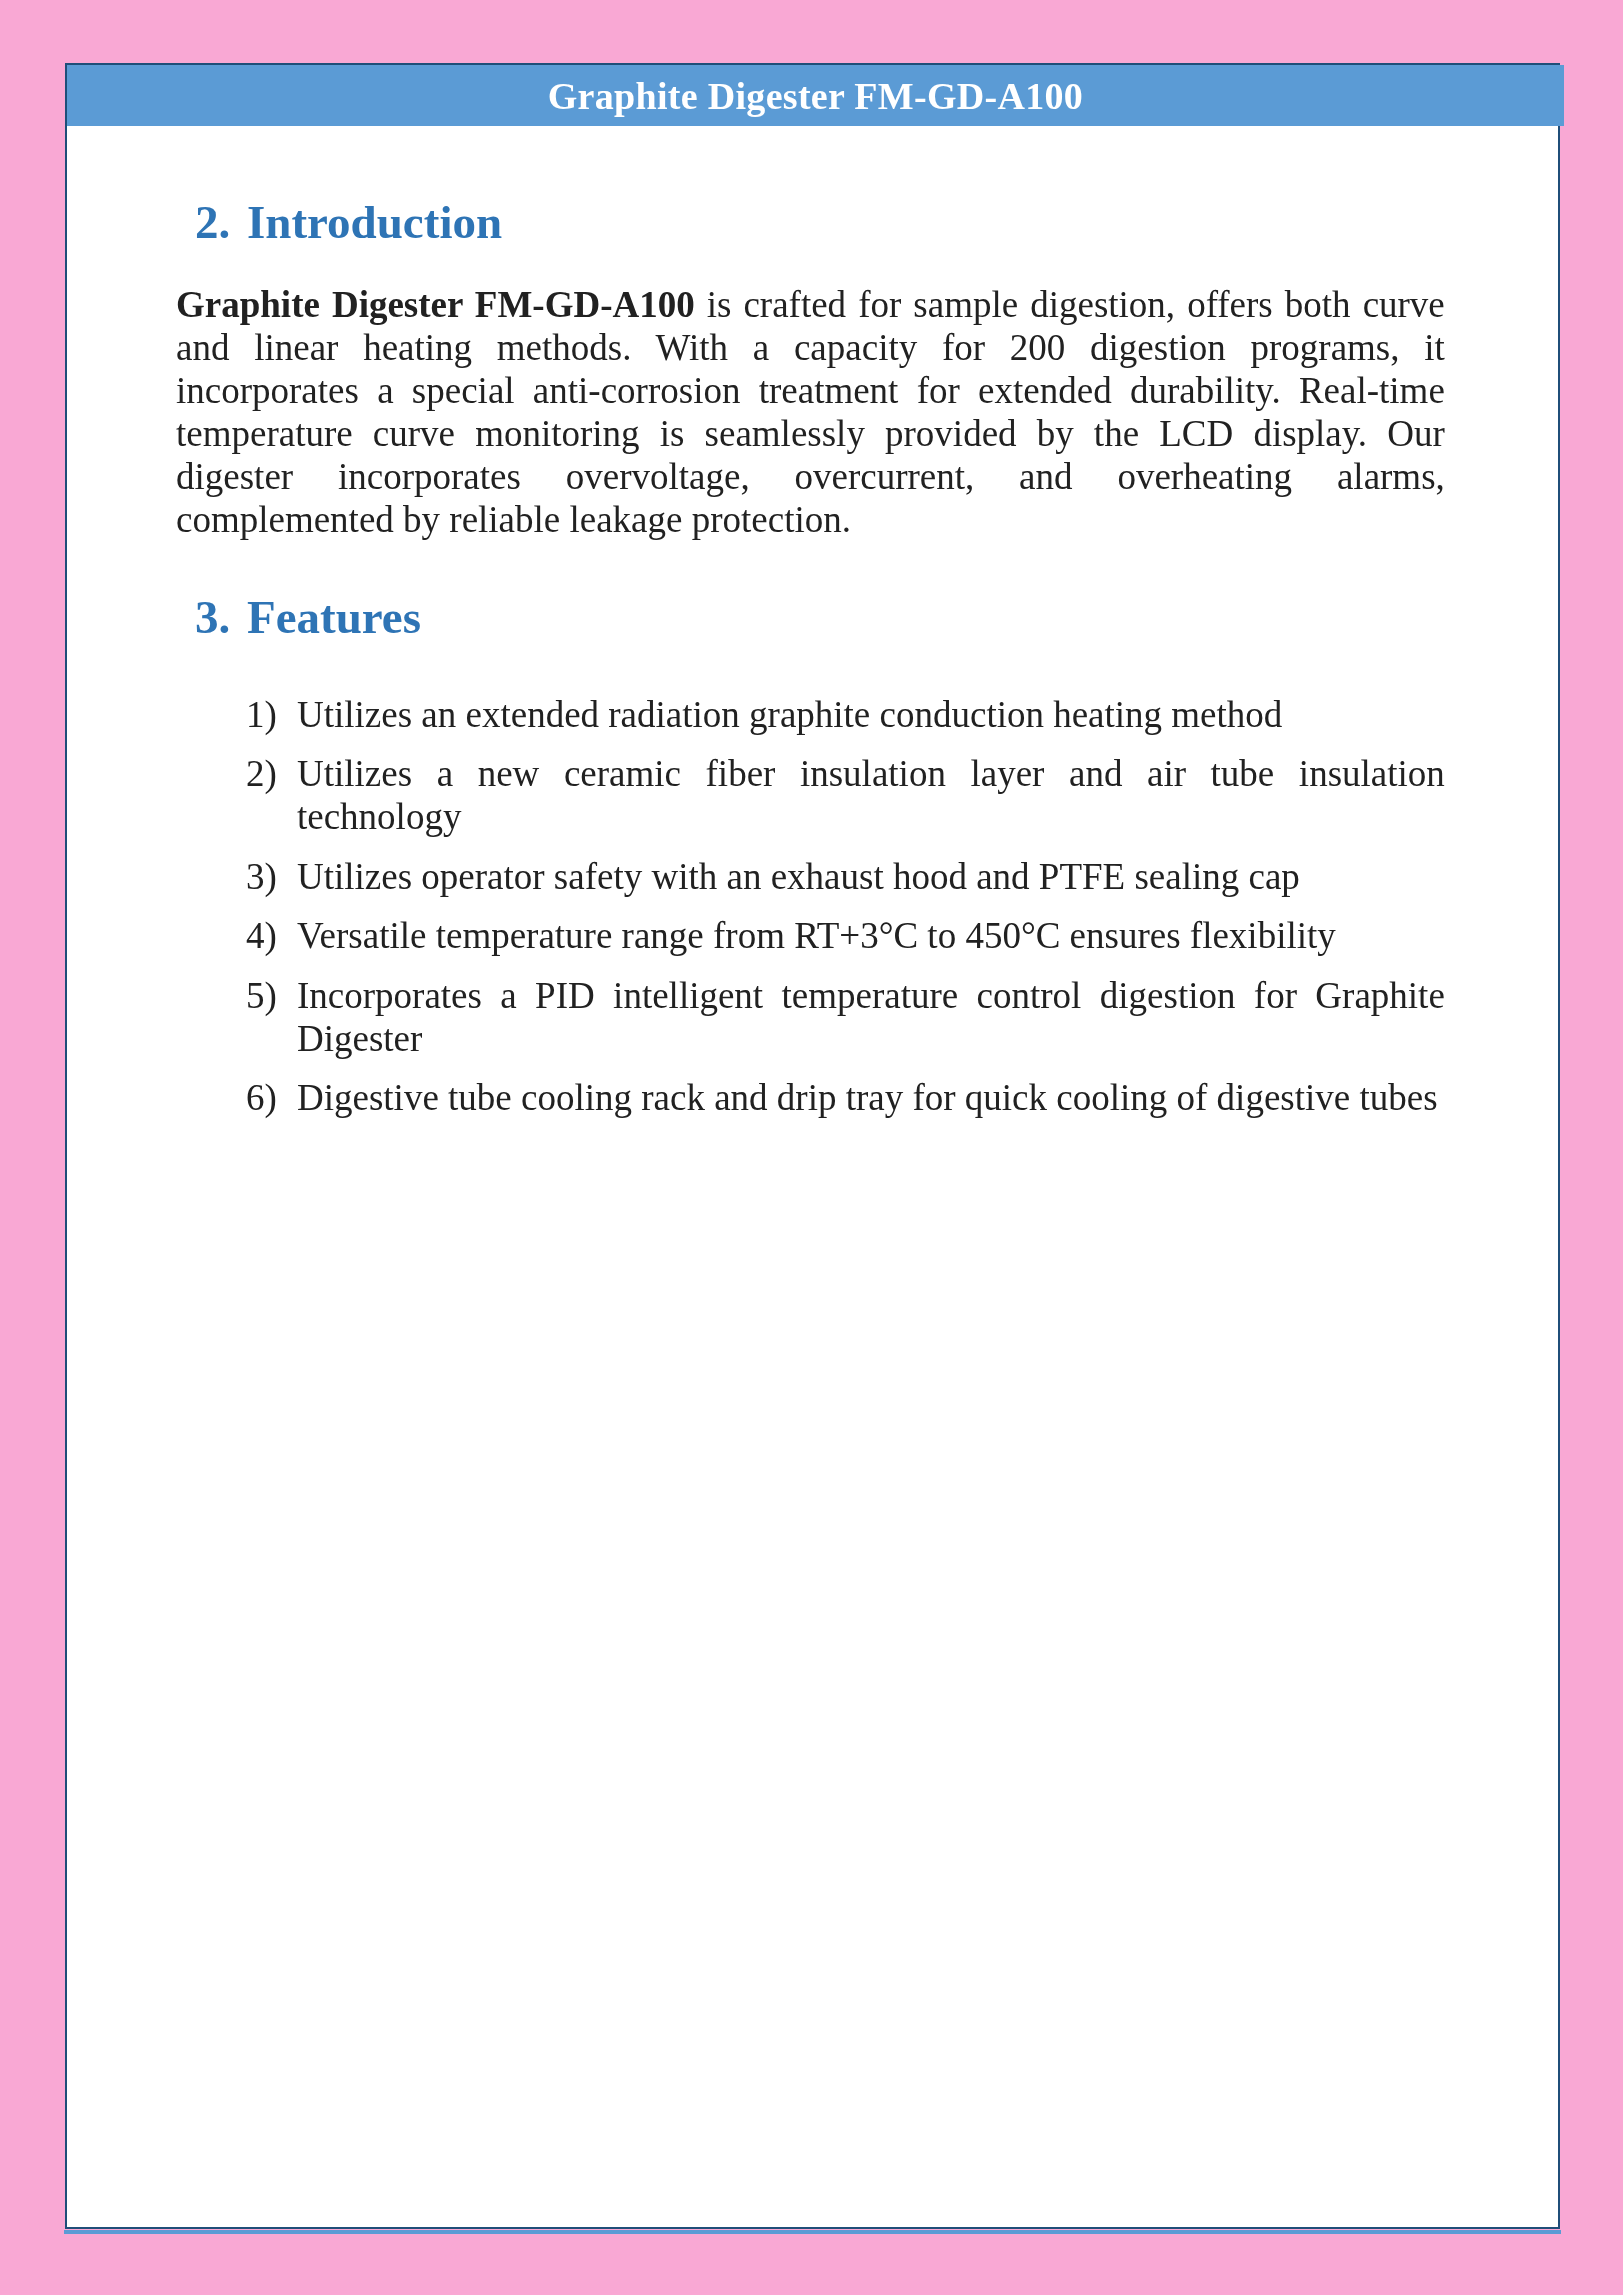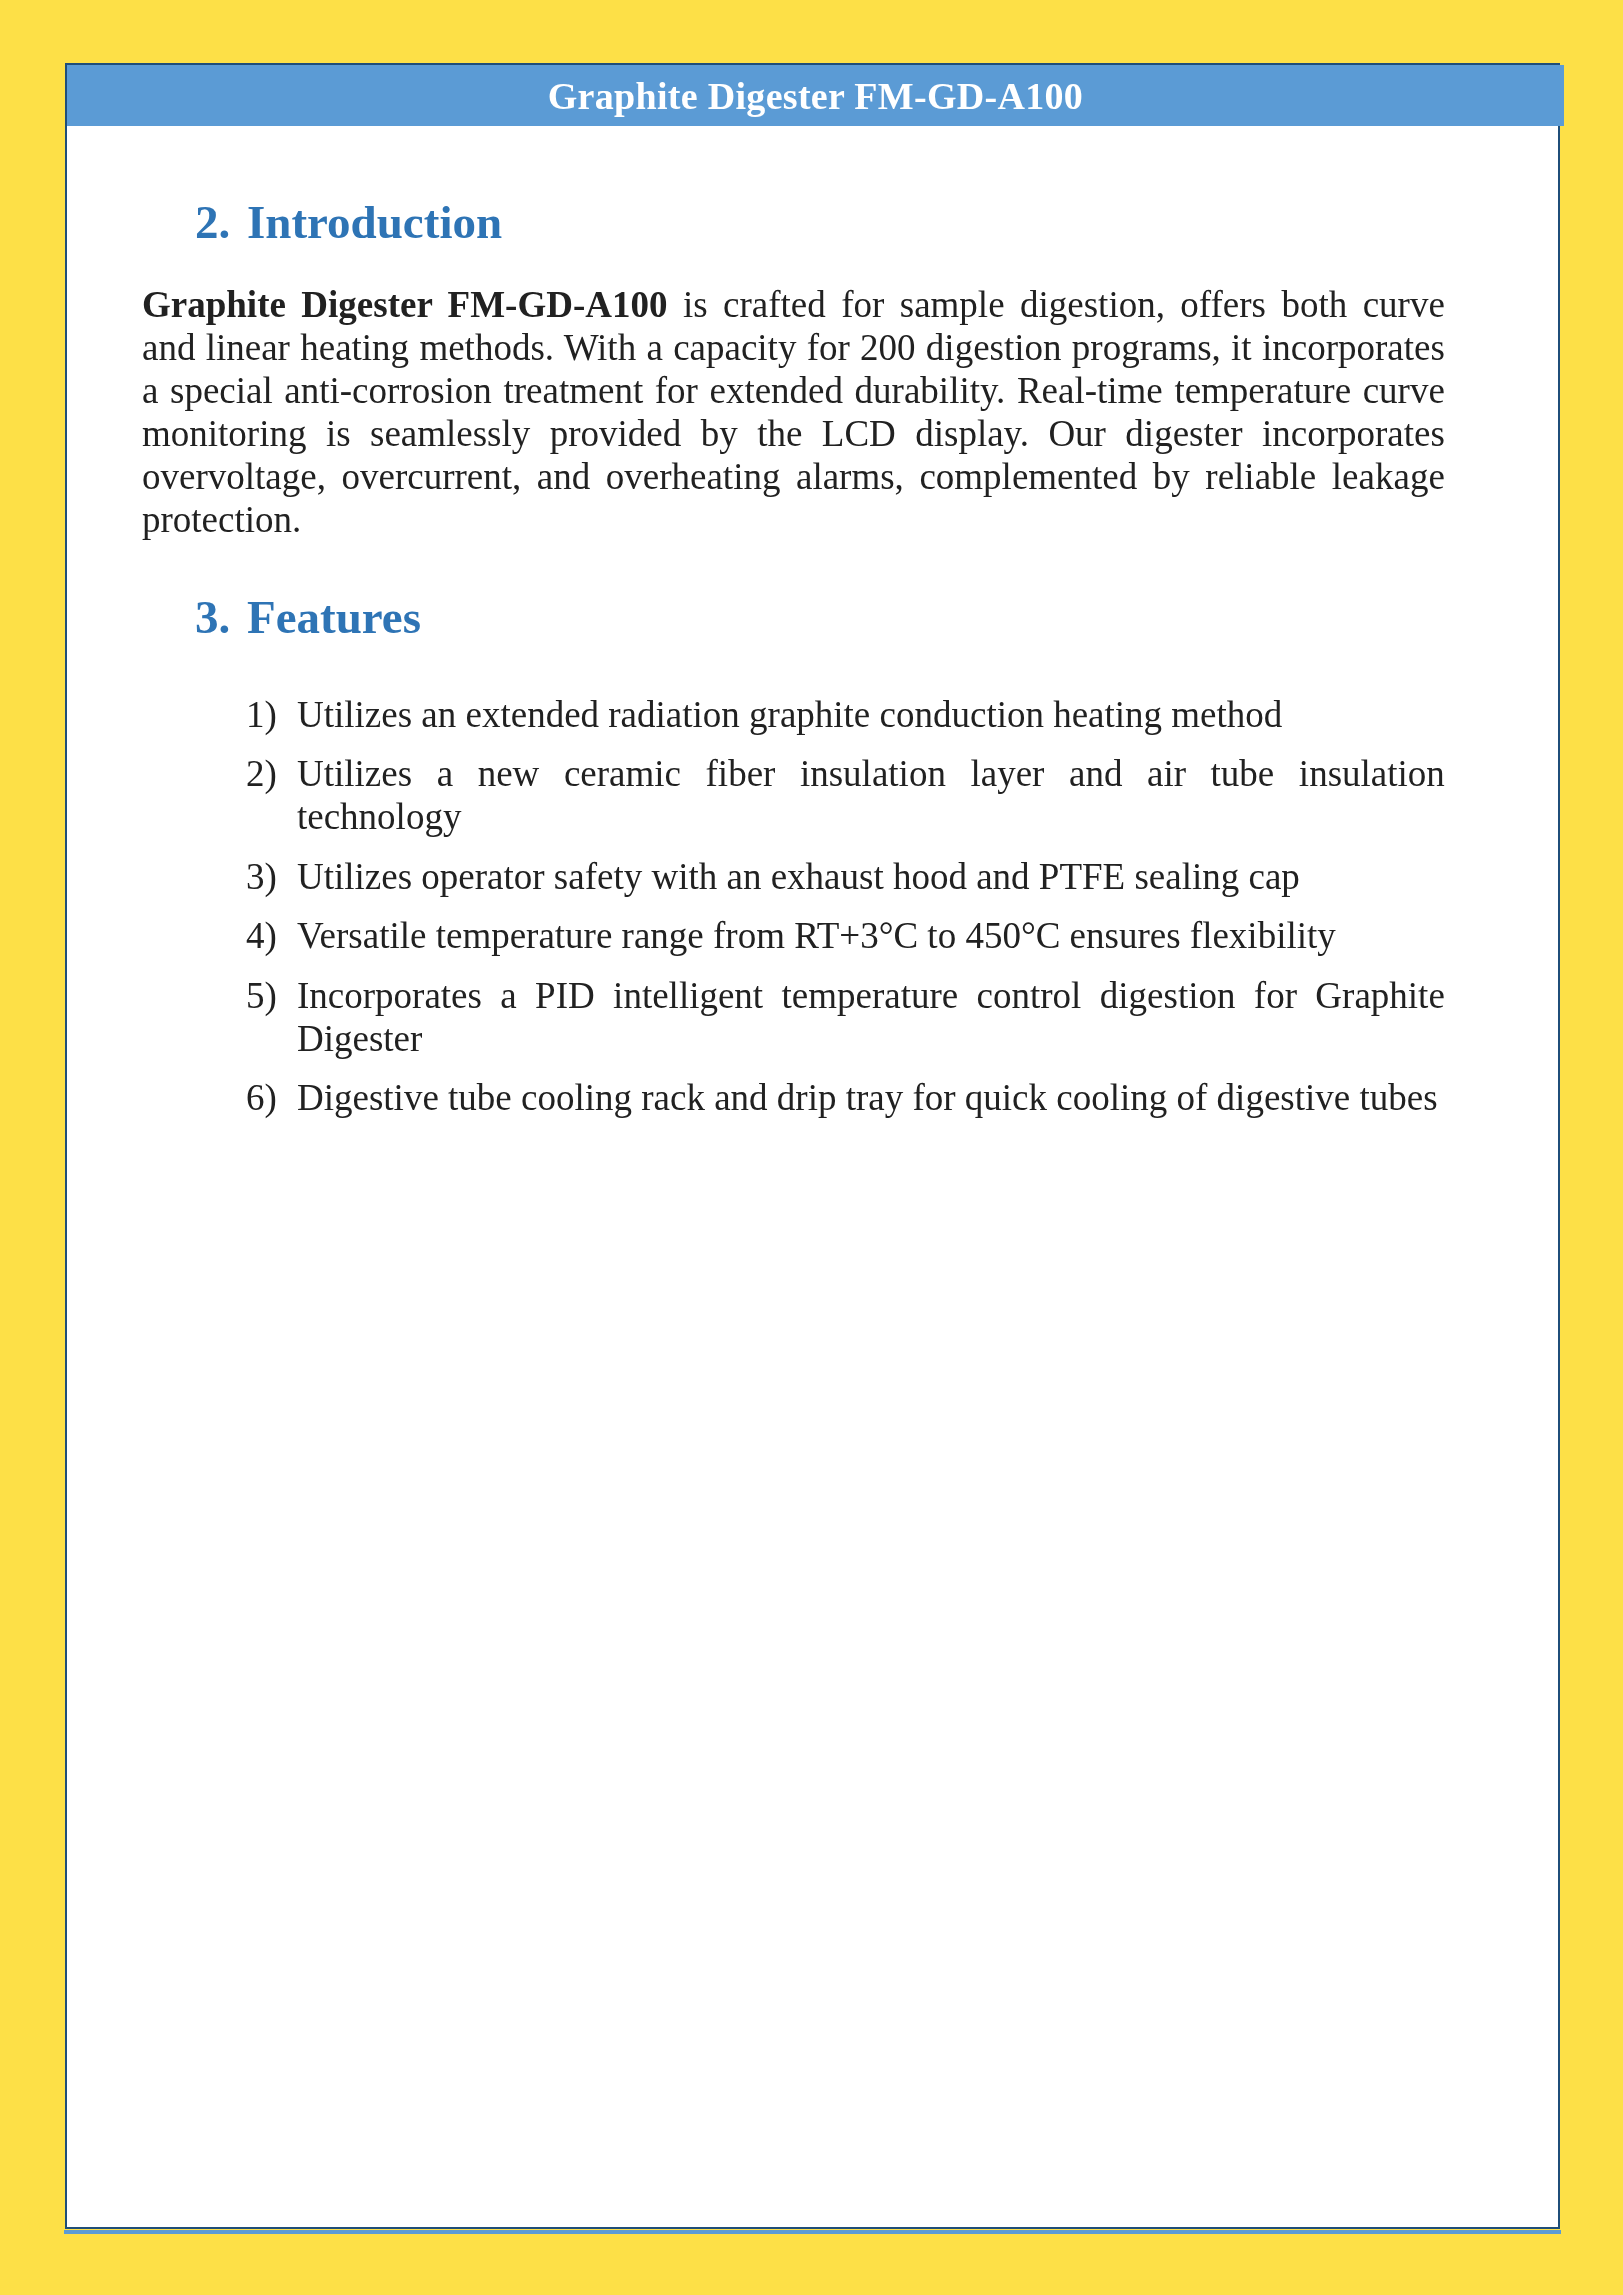--- a/index.html
+++ b/index.html
@@ -12,21 +12,21 @@
     height: 2295px;
     font-family: "Liberation Serif", serif;
     color: #212121;
     position: relative;
   }
   .page {
     position: absolute;
     left: 0; top: 0;
     width: 1623px;
     height: 2295px;
-    background: #fde047;
+    background: #f9a8d4;
     overflow: hidden;
   }
   .frame {
     position: absolute;
     left: 65px;
     top: 63px;
     width: 1495px;
     height: 2166px;
     border: 2.6px solid #1F4E79;
     box-sizing: border-box;
@@ -75,21 +75,21 @@
     font-size: 47px;
     line-height: 1.15;
   }
   .section-heading .heading-num {
     flex: none;
     width: 52px;
   }
   .heading-introduction { margin-top: 69px; }
   .heading-features     { margin-top: 49px;  }
   .intro-para {
-    margin: 34px 108px 0 75px;
+    margin: 34px 108px 0 109px;
     font-size: 37px;
     line-height: 43px;
     text-align: justify;
   }
   .intro-para b { font-weight: bold; }
   .features-list {
     list-style: none;
     margin: 49px 108px 0 179px;
     padding: 0;
   }

